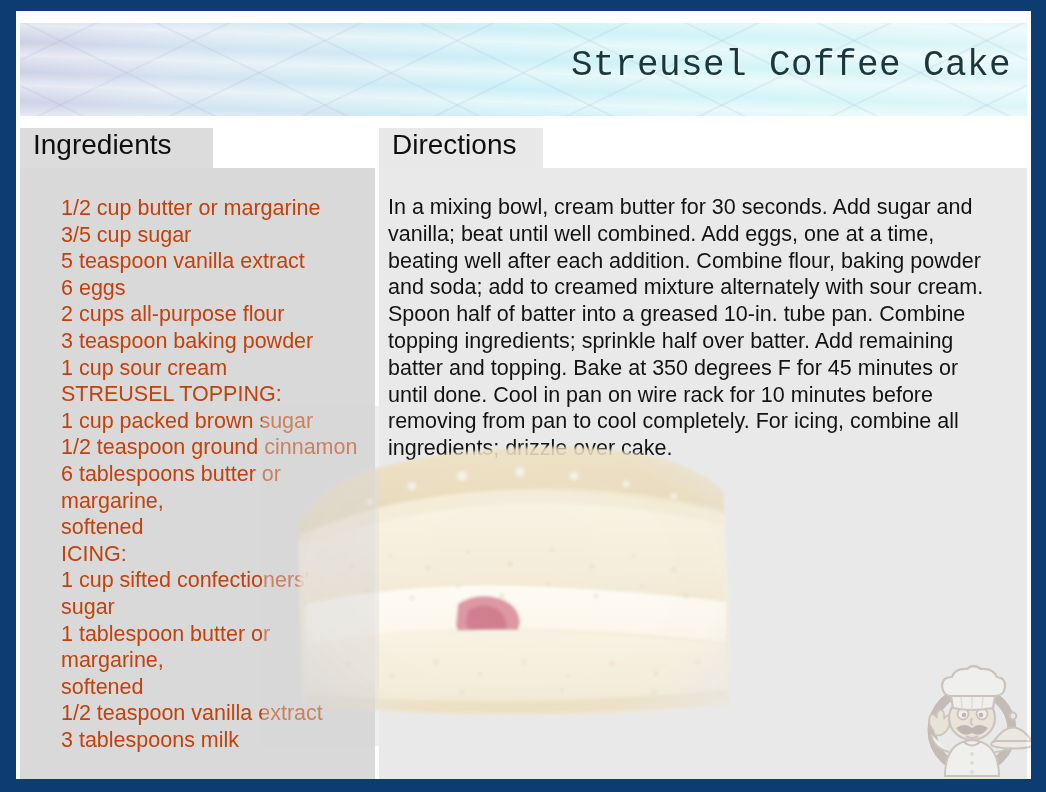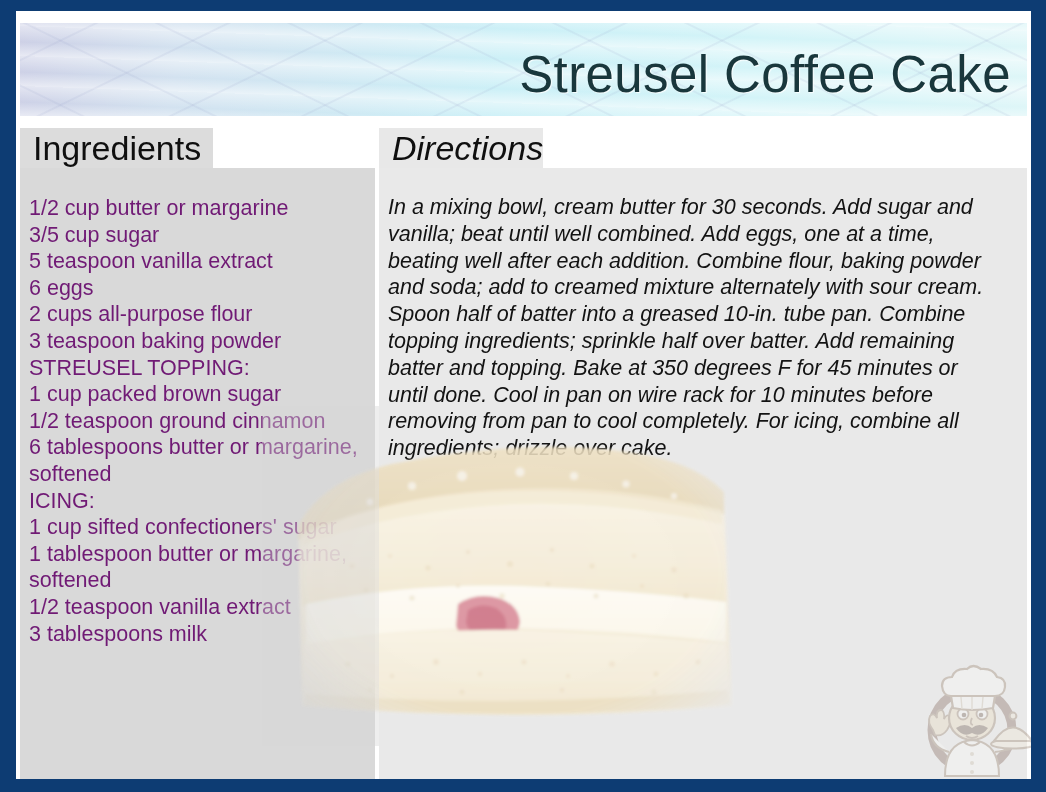--- a/index.html
+++ b/index.html
@@ -56,43 +56,44 @@
         rgba(255,255,255,0.55) 0px,
         rgba(255,255,255,0.0) 14px,
         rgba(255,255,255,0.45) 30px),
       linear-gradient(100deg, #cdd0e6 0%, #d3e2f0 16%, #ccf0f7 48%, #d3f4f8 72%, #def6f8 100%);
   }
 
   #banner-title {
     position: absolute;
     right: 16px;
     top: 22px;
-    font-size: 51px;
+    font-size: 36px;
     font-weight: 400;
     color: #19373c;
     letter-spacing: 0.4px;
     text-shadow: 1px 1px 1px rgba(255,255,255,0.85);
     white-space: nowrap;
+    font-family: Liberation Mono, monospace;
   }
 
   
   .panel { position: absolute; }
 
   .tab {
     position: absolute;
     top: 0;
     left: 0;
     height: 40px;
     background: #e3e3e3;
   }
   .tab-label {
     position: absolute;
     left: 13px;
     top: 1px;
-    font-size: 34px;
+    font-size: 28px;
     font-weight: 400;
     color: #0f0f0f;
     white-space: nowrap;
   }
 
   .body-box {
     position: absolute;
     top: 40px;
     left: 0;
   }
@@ -100,34 +101,35 @@
   
   #ingredients-panel { left: 4px; top: 117px; width: 355px; height: 661px; }
   #ingredients-panel .tab { width: 193px; background: #dcdcdc; }
   #ingredients-panel .body-box {
     width: 355px; height: 621px;
     background: #d9d9d9;
     padding: 27px 8px 0 9px;
   }
 
   
-  #directions-panel { left: 363px; top: 117px; width: 648px; height: 661px; font-style: italic; }
+  #directions-panel { left: 363px; top: 117px; width: 648px; height: 661px; }
   #directions-panel .tab { width: 164px; background: #e8e8e8; }
   #directions-panel .body-box {
     width: 648px; height: 621px;
     background: #e9e9e9;
     padding: 26px 24px 0 9px;
   }
 
   .ing-list { list-style: none; }
   .ing-list li {
     font-size: 21.5px;
     line-height: 26.6px;
-    color: #701a75;
+    color: #c2410c;
     white-space: pre-wrap;
+    margin-left: 32px;
   }
 
   #directions-text {
     font-size: 21.5px;
     line-height: 26.8px;
     color: #131313;
     text-align: left;
   }
 
   
@@ -170,20 +172,21 @@
         <span class="tab-label">Ingredients</span>
       </div>
       <div class="body-box">
         <ul class="ing-list" id="ing-list">
             <li>1/2 cup butter or margarine</li>
             <li>3/5 cup sugar</li>
             <li>5 teaspoon vanilla extract</li>
             <li>6 eggs</li>
             <li>2 cups all-purpose flour</li>
             <li>3 teaspoon baking powder</li>
+            <li>1 cup sour cream</li>
             <li>STREUSEL TOPPING:</li>
             <li>1 cup packed brown sugar</li>
             <li>1/2 teaspoon ground cinnamon</li>
             <li>6 tablespoons butter or margarine,
 softened</li>
             <li>ICING:</li>
             <li>1 cup sifted confectioners' sugar</li>
             <li>1 tablespoon butter or margarine,
 softened</li>
             <li>1/2 teaspoon vanilla extract</li>

